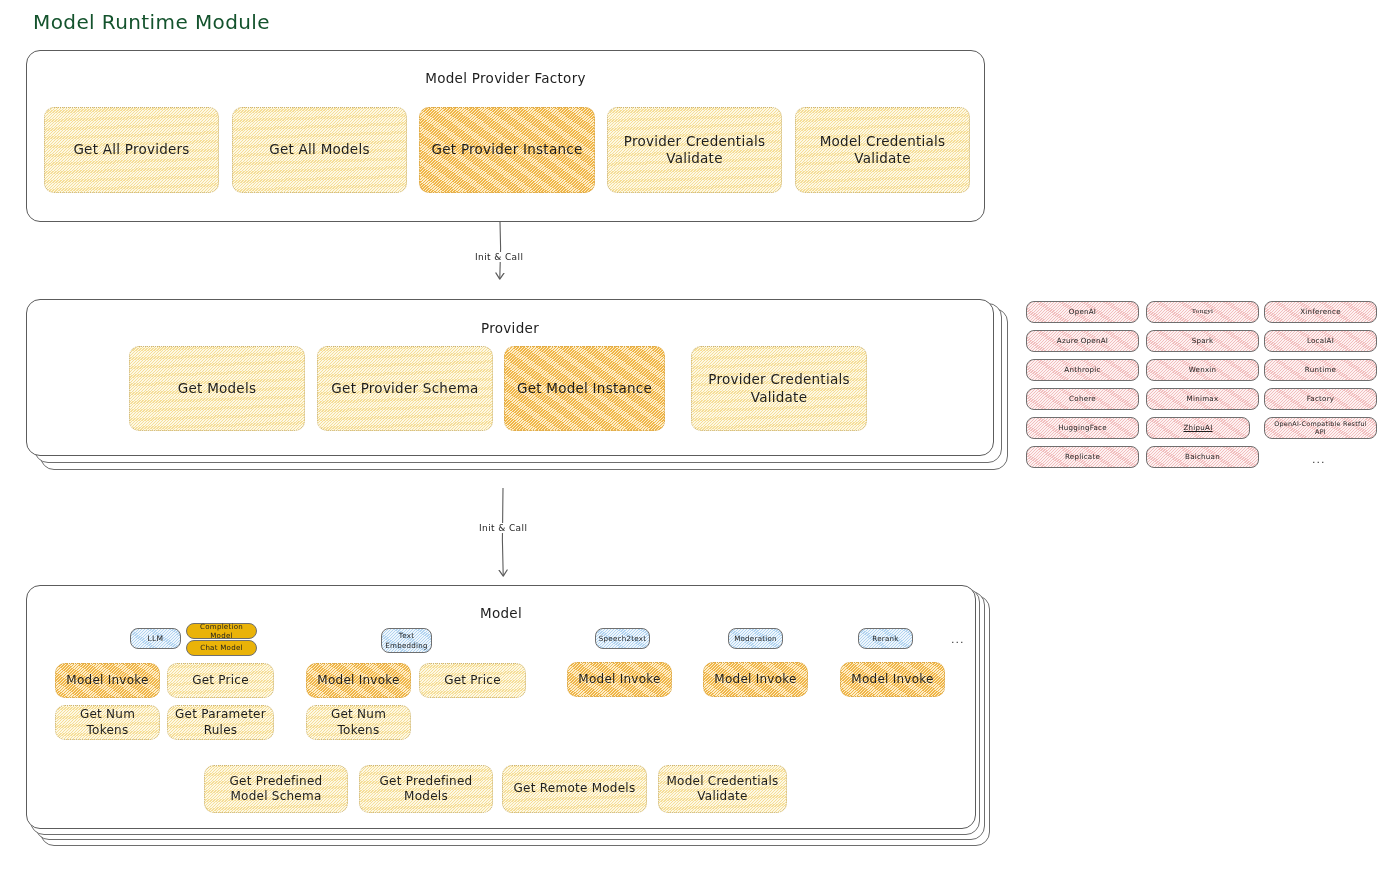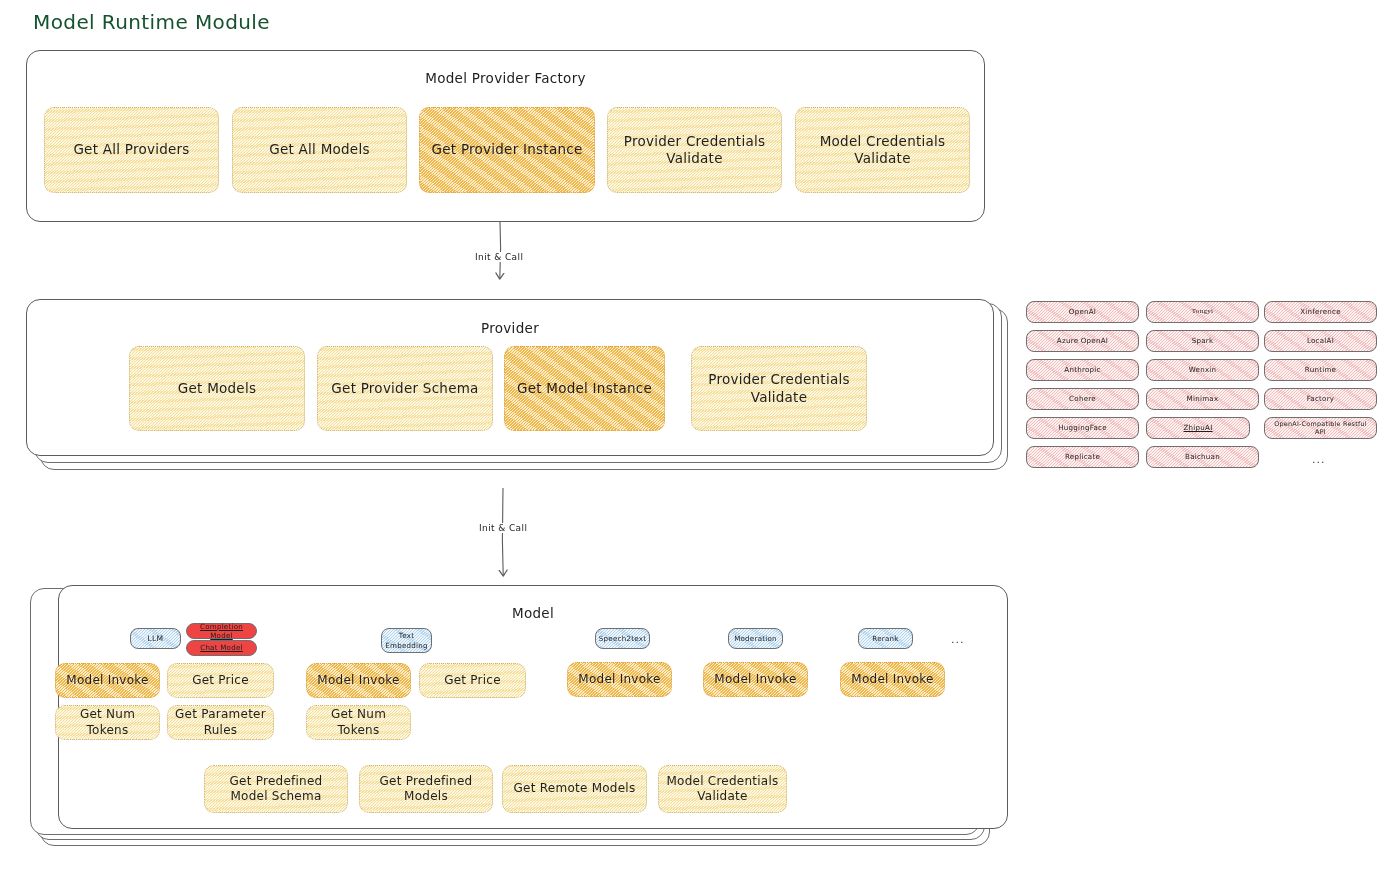--- a/index.html
+++ b/index.html
@@ -125,23 +125,22 @@
         rgba(105, 170, 225, .00) 0px,
         rgba(105, 170, 225, .00) 1.2px,
         rgba(105, 170, 225, .45) 1.2px,
         rgba(105, 170, 225, .45) 2.1px
       );
     border-radius: 8px;
   }
   
   .fill-white {
     border: 1.05px solid #6f6f6f;
-    background: #ef4444;
+    background: #eab308;
     border-radius: 8px;
-    text-decoration: underline;
   }
 
   .t14 { font-size: 13.5px; }
   .t12 { font-size: 12px; }
   .t8  { font-size: 7.6px; }
   .t7  { font-size: 7.1px; }
   .t6  { font-size: 6.4px; }
 
   .ellipsis-mark {
     position: absolute;
@@ -272,21 +271,21 @@
     <span>Factory</span>
   </div>
   <div class="box fill-pink t6" style="left:1264px;top:417px;width:113px;height:22px;">
     <span>OpenAI-Compatible Restful API</span>
   </div>
   <div class="ellipsis-mark" style="left:1312px;top:453px;">...</div>
 
   <div class="card-stack-layer" style="left:40px;top:595px;width:950px;height:251px;"></div>
   <div class="card-stack-layer" style="left:35px;top:591px;width:950px;height:249px;"></div>
   <div class="card-stack-layer" style="left:30px;top:588px;width:950px;height:247px;"></div>
-  <div class="card" style="left:26px;top:585px;width:950px;height:244px;margin-left:32px;">
+  <div class="card" style="left:26px;top:585px;width:950px;height:244px;">
     <div class="card-title" style="top:19px;">Model</div>
   </div>
 
   <div class="box fill-blue t8" style="left:130px;top:628px;width:51px;height:21px;">
     <span>LLM</span>
   </div>
   <div class="box fill-white t7" style="left:186px;top:623px;width:71px;height:16px;">
     <span>Completion Model</span>
   </div>
   <div class="box fill-white t7" style="left:186px;top:640px;width:71px;height:16px;">

